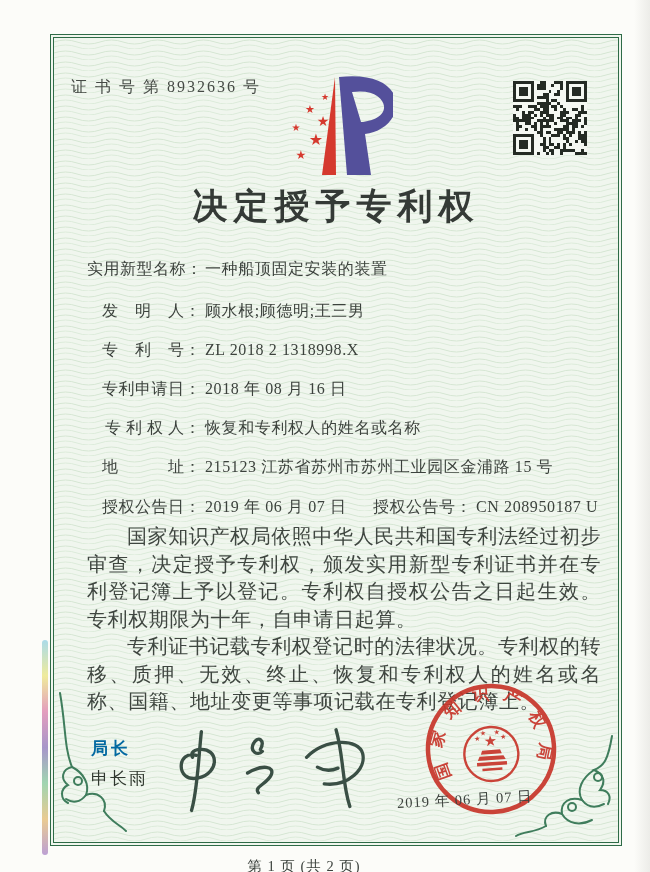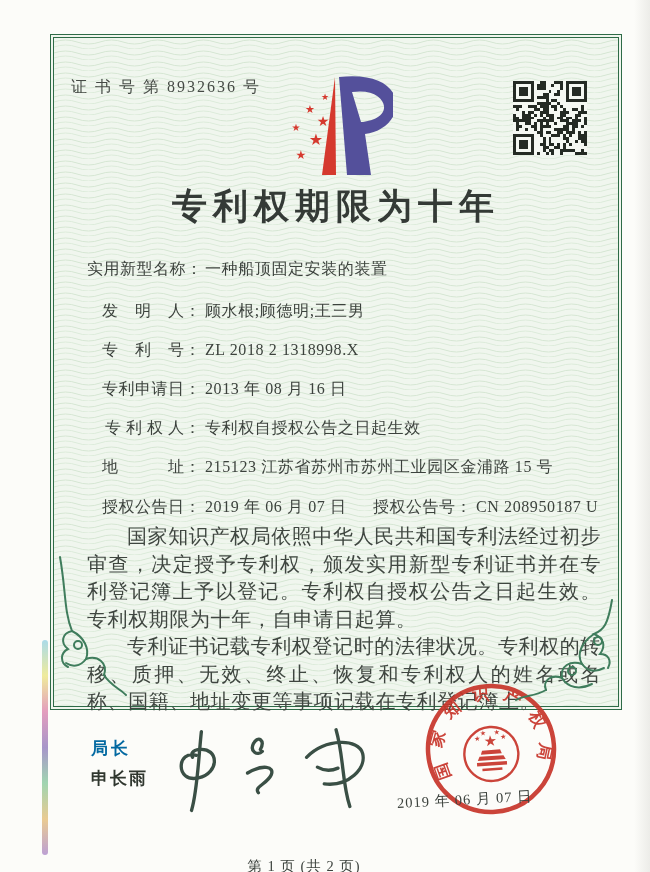--- a/index.html
+++ b/index.html
@@ -3,41 +3,41 @@
 <meta charset="utf-8">
 <style>
   * { margin:0; padding:0; box-sizing:border-box; }
   html,body { width:650px; height:872px; }
   body { font-family:"Liberation Serif","DejaVu Serif",serif; background:#fbfbf8; }
   .sheet { position:relative; width:650px; height:872px; background:#fcfcf9; overflow:hidden; }
   .paper-edge { position:absolute; top:0; right:0; width:16px; height:100%;
     background:linear-gradient(to right, rgba(0,0,0,0), rgba(120,120,110,0.12)); }
   .scan-strip { position:absolute; left:42px; top:640px; width:6px; height:215px; opacity:.65; border-radius:3px;
     background:linear-gradient(to bottom,#7ec8e0,#e8e26a,#d66a9e,#7a5fb0,#6fc08a,#e0b05a,#9a6fc0); }
-  .frame { position:absolute; left:50px; top:34px; width:572px; height:676px;
+  .frame { position:absolute; left:50px; top:34px; width:572px; height:812px;
     border:1px solid #2e6b47; background:#f0f6ee; }
   .frame-inner { position:absolute; inset:2px; border:1px solid #2e6b47; }
   .guilloche { position:absolute; inset:3px; width:calc(100% - 6px); height:calc(100% - 6px); }
   .cert-no { position:absolute; left:20px; top:42px; font-size:16px; color:#454a45; letter-spacing:2px; }
   .logo { position:absolute; left:228px; top:36px; width:114px; height:110px; }
   .qr { position:absolute; left:462px; top:46px; width:74px; height:74px; }
   .title { position:absolute; left:0; top:148px; width:100%; text-align:center;
     font-size:35px; font-weight:600; letter-spacing:6px; color:#33393四; color:#343a36; }
   .fields { position:absolute; left:36px; top:224px; width:512px; font-size:16px; color:#3c423d; }
   .frow { position:absolute; left:0; white-space:nowrap;text-align:right; }
   .flabel { display:inline-block; width:114px; letter-spacing:.5px; }
   .fvalue { letter-spacing:.6px; }
   .grant-no-pair { position:absolute; left:286px; top:0; }
   .paras { position:absolute; left:36px; top:488px; width:514px; font-size:20px;
     line-height:27.5px; color:#3f4640; letter-spacing:.6px; text-align:justify; }
   .paras p { text-indent:2em; }
   .director-title { position:absolute; left:40px; top:702px; font-family:"Liberation Sans","DejaVu Sans",sans-serif;
     font-weight:700; font-size:17px; color:#0369a1; letter-spacing:3px; }
   .director-name { position:absolute; left:40px; top:732px; font-family:"Liberation Sans","DejaVu Sans",sans-serif;
-    font-weight:700; font-size:17px; color:#30372f; letter-spacing:2px; }
+    font-weight:400; font-size:17px; color:#30372f; letter-spacing:2px; }
   .signature { position:absolute; left:112px; top:682px; width:236px; height:118px; }
   .seal { position:absolute; left:371px; top:645px; width:138px; height:138px; opacity:.93; transform:rotate(-4deg); }
   .seal-date { position:absolute; left:346px; top:754px; width:190px; font-size:14.5px; color:#3c423d;
     letter-spacing:1px; transform:rotate(-3deg); }
   .page-num { position:absolute; left:130px; top:822px; width:246px; text-align:center;
     font-size:14.5px; color:#3c423d; letter-spacing:1px; }
   .flourish-br { position:absolute; right:3px; bottom:3px; width:108px; height:112px; }
   .flourish-bl { position:absolute; left:3px; bottom:8px; width:74px; height:150px; }
 </style>
 </head>
@@ -297,42 +297,42 @@
           <rect x="24" y="14" width="1" height="1"></rect>
           <rect x="24" y="17" width="1" height="1"></rect>
           <rect x="24" y="18" width="1" height="1"></rect>
           <rect x="24" y="19" width="1" height="1"></rect>
           <rect x="24" y="20" width="1" height="1"></rect>
           <rect x="24" y="21" width="1" height="1"></rect>
           <rect x="24" y="24" width="1" height="1"></rect>
         </g>
     </svg>
 
-    <div class="title">专利权期限为十年</div>
+    <div class="title">决定授予专利权</div>
 
     <div class="fields">
       <div class="frow" style="top:0">
         <span class="flabel">实用新型名称：</span>
         <span class="fvalue">一种船顶固定安装的装置</span>
       </div>
       <div class="frow" style="top:42px">
         <span class="flabel">发　明　人：</span>
         <span class="fvalue">顾水根;顾德明;王三男</span>
       </div>
       <div class="frow" style="top:81px">
         <span class="flabel">专　利　号：</span>
         <span class="fvalue">ZL 2018 2 1318998.X</span>
       </div>
       <div class="frow" style="top:120px">
         <span class="flabel">专利申请日：</span>
-        <span class="fvalue">2013 年 08 月 16 日</span>
+        <span class="fvalue">2018 年 08 月 16 日</span>
       </div>
       <div class="frow" style="top:159px">
         <span class="flabel">专 利 权 人：</span>
-        <span class="fvalue">专利权自授权公告之日起生效</span>
+        <span class="fvalue">恢复和专利权人的姓名或名称</span>
       </div>
       <div class="frow" style="top:198px">
         <span class="flabel">地　　　址：</span>
         <span class="fvalue">215123 江苏省苏州市苏州工业园区金浦路 15 号</span>
       </div>
       <div class="frow" style="top:238px">
         <span class="flabel">授权公告日：</span>
         <span class="fvalue">2019 年 06 月 07 日</span>
         <span class="grant-no-pair">
           <span class="flabel" style="width:auto">授权公告号：</span>

